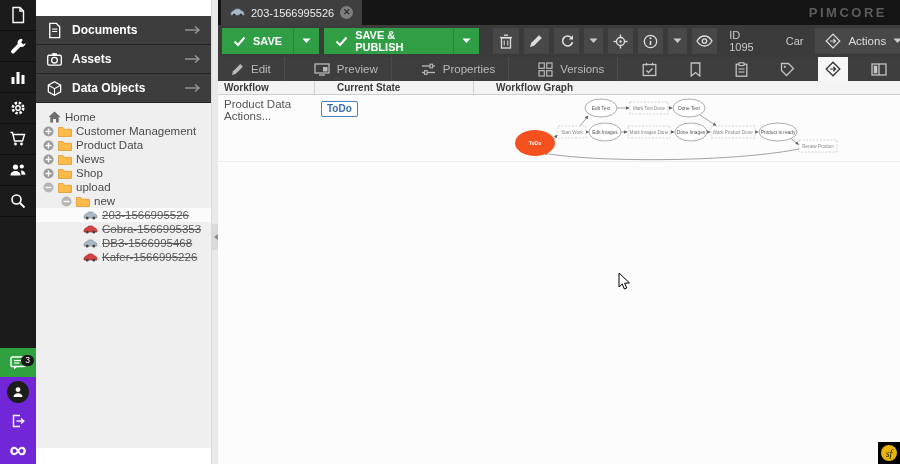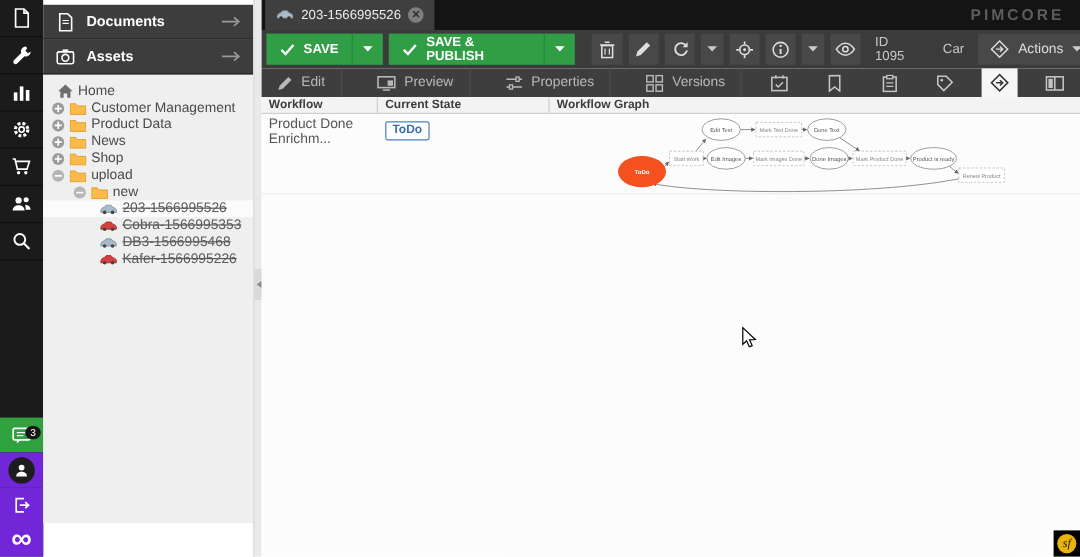--- a/index.html
+++ b/index.html
@@ -13,21 +13,21 @@
   .rail-bottom{position:absolute;bottom:0;left:0;width:36px;}
   .rail-cell{width:36px;height:29px;display:flex;align-items:center;justify-content:center;position:relative;}
   .cell-green{background:#2fa13f;}
   .cell-purple{background:#7127d8;}
   .msg-badge{position:absolute;right:2px;top:7px;background:#161616;color:#fff;font-size:8.5px;
              border-radius:7px;padding:1px 4px;line-height:1;}
   .avatar-circle{width:22px;height:22px;border-radius:50%;background:#1d1d1d;
                  display:flex;align-items:center;justify-content:center;}
   .infinity{color:#fff;font-size:24px;font-weight:bold;line-height:20px;}
   
-  .sidebar{position:absolute;left:36px;top:4px;width:175px;height:432px;background:#efefef;}
+  .sidebar{position:absolute;left:36px;top:16px;width:175px;height:432px;background:#efefef;}
   .acc-header{height:29px;background:#3d3d3d;display:flex;align-items:center;gap:9px;
               padding:0 10px;border-bottom:1px solid #232323;cursor:pointer;box-sizing:border-box;}
   .acc-header span.lbl{color:#fff;font-size:12px;font-weight:bold;}
   .acc-arrow{margin-left:auto;}
   .tree{padding-top:7px;}
   .tree-row{height:14px;display:flex;align-items:center;gap:4px;font-size:11.5px;color:#4a4a4a;
             cursor:pointer;white-space:nowrap;}
   .tree-row.selected{background:#fbfbfb;}
   .strike{text-decoration:line-through;color:#5a5a5a;}
   .ind0{padding-left:12px;} .ind1{padding-left:7px;} .ind2{padding-left:25px;} .ind3{padding-left:47px;}
@@ -62,21 +62,21 @@
   
   .subtoolbar{position:absolute;left:218px;top:57px;width:682px;height:24px;background:#3e3e3e;
               display:flex;align-items:stretch;box-sizing:border-box;gap:16px;}
   .sub-item{display:flex;align-items:center;gap:7px;padding:0 13px;color:#b9b9b9;font-size:11.5px;
             border-right:1px solid #4c4c4c;cursor:pointer;}
   .sub-icon-btn{width:30px;display:flex;align-items:center;justify-content:center;cursor:pointer;}
   .sub-icon-btn.active{background:#f6f6f6;}
   
   .content{position:absolute;left:218px;top:81px;width:682px;height:383px;background:#fcfcfc;}
   .grid-header{display:flex;height:13px;background:#f3f3f3;border-bottom:1px solid #cfcfcf;
-               font-size:10px;font-weight:bold;color:#3c3c3c;}
+               font-size:10px;font-weight:bold;color:#3c3c3c;gap:16px;}
   .gh-cell{padding:0 6px;border-right:1px solid #cfcfcf;display:flex;align-items:center;box-sizing:border-box;}
   .gc1{width:97px;} .gc2{width:143px;} .gc3{flex:1;border-right:none;}
   .grid-row{display:flex;height:66px;border-bottom:1px solid #ededed;}
   .cell{box-sizing:border-box;}
   .cell-workflow{width:97px;padding:3px 6px;font-size:11.5px;color:#555;}
   .cell-state{width:143px;padding:3px 6px;}
   .cell-graph{flex:1;position:relative;}
   .pill-blue{display:inline-block;background:#fff;border:1px solid #4a7fc1;color:#3b6db4;
              font-size:10px;font-weight:bold;padding:1.5px 5px;border-radius:2px;cursor:pointer;}
   
@@ -216,20 +216,35 @@
         </svg>
       </span>
     <span class="lbl">Assets</span>
     <span class="acc-arrow">
         <svg width="16" height="10" viewBox="0 0 16 10">
           <line x1="0" y1="5" x2="13" y2="5" stroke="#9a9a9a" stroke-width="1.4"></line>
           <path d="M10 1.5L14 5l-4 3.5" fill="none" stroke="#9a9a9a" stroke-width="1.4"></path>
         </svg>
       </span>
   </div>
+  <div class="acc-header">
+    <span>
+        <svg width="17" height="17" viewBox="0 0 18 18">
+          <path d="M9 1.8l6.5 3.7v7L9 16.2l-6.5-3.7v-7z" fill="none" stroke="#fff" stroke-width="1.4"></path>
+          <path d="M2.5 5.5L9 9.2l6.5-3.7M9 9.2v7" fill="none" stroke="#fff" stroke-width="1.1"></path>
+        </svg>
+      </span>
+    <span class="lbl">Data Objects</span>
+    <span class="acc-arrow">
+        <svg width="16" height="10" viewBox="0 0 16 10">
+          <line x1="0" y1="5" x2="13" y2="5" stroke="#9a9a9a" stroke-width="1.4"></line>
+          <path d="M10 1.5L14 5l-4 3.5" fill="none" stroke="#9a9a9a" stroke-width="1.4"></path>
+        </svg>
+      </span>
+  </div>
 
   <div class="tree">
     <div class="tree-row ind0">
       <span>
           <svg width="13" height="12" viewBox="0 0 13 12">
             <path d="M6.5 0.5L12.5 6h-1.8v5.5H8V8H5v3.5H2.3V6H0.5z" fill="#6d6d6d"></path>
           </svg>
         </span>
       <span>Home</span>
     </div>
@@ -600,21 +615,21 @@
   </div>
 </div>
 
 <div class="content">
   <div class="grid-header">
     <div class="gh-cell gc1">Workflow</div>
     <div class="gh-cell gc2">Current State</div>
     <div class="gh-cell gc3">Workflow Graph</div>
   </div>
   <div class="grid-row">
-    <div class="cell cell-workflow">Product Done Enrichm...</div>
+    <div class="cell cell-workflow">Product Data Actions...</div>
     <div class="cell cell-state">
       <span class="pill-blue">ToDo</span>
     </div>
     <div class="cell cell-graph">
       <svg width="440" height="66" viewBox="0 0 440 66">
         <defs>
           <marker id="arw" markerWidth="6" markerHeight="6" refX="5" refY="3" orient="auto">
             <path d="M0 0L6 3L0 6z" fill="#666"></path>
           </marker>
         </defs>

